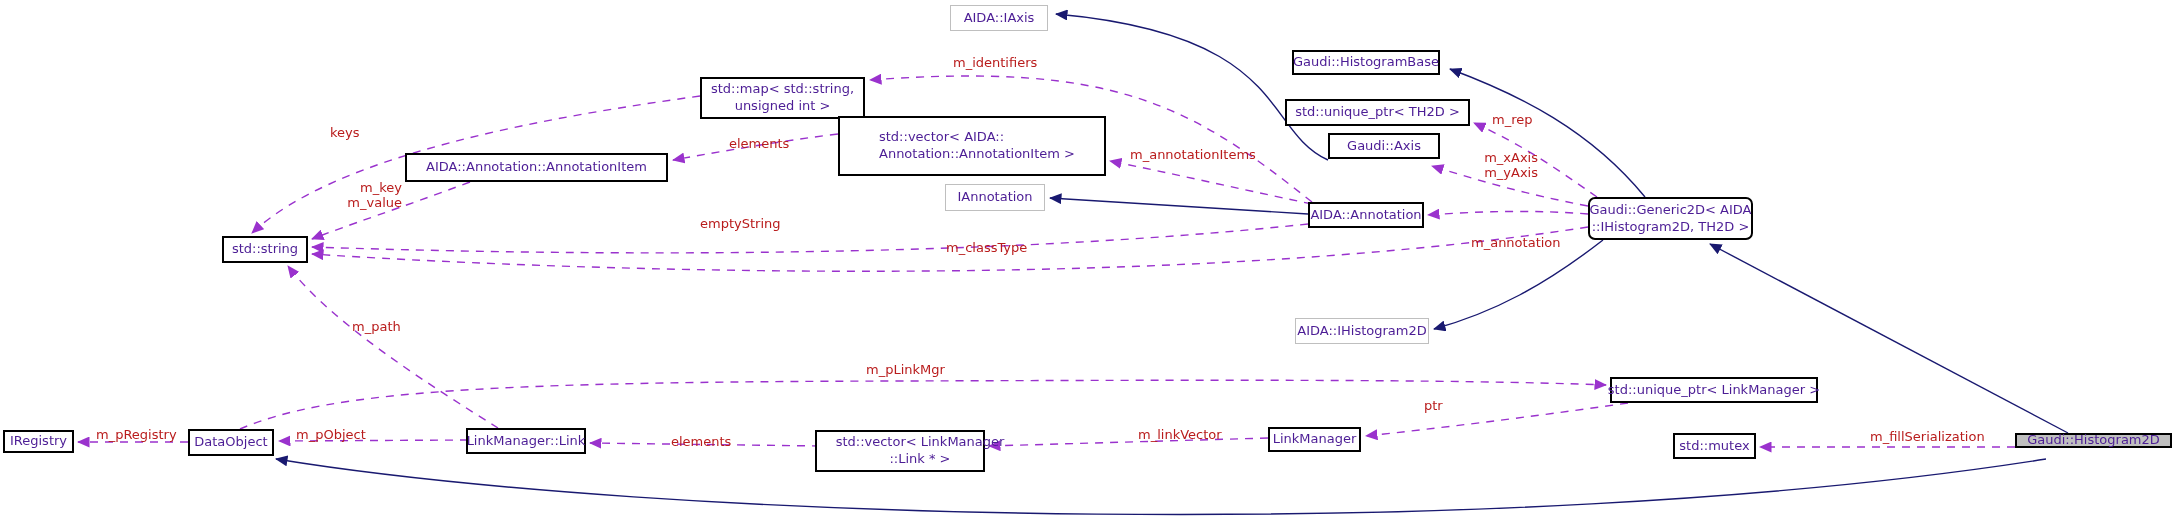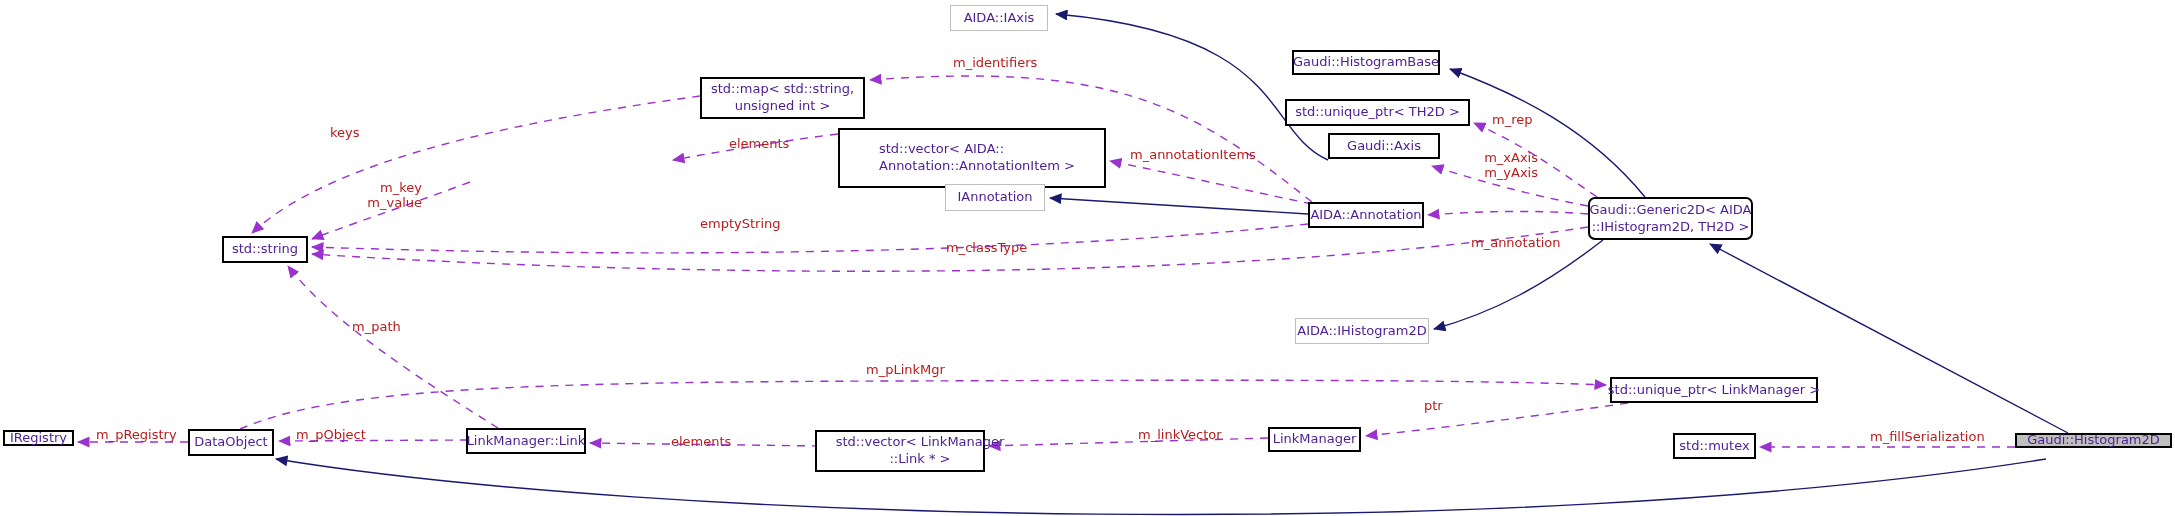--- a/index.html
+++ b/index.html
@@ -98,25 +98,28 @@
 
   <div class="node bold" style="left:1328px;top:133px;width:112px;height:26px;">
     <span>Gaudi::Axis</span>
   </div>
 
   <div class="node bold" style="left:700px;top:77px;width:165px;height:42px;">
     <span>std::map&lt; std::string,</span>
     <span>unsigned int &gt;</span>
   </div>
 
-  <div class="node bold left-text" style="left:838px;top:128px;width:268px;height:60px;padding-left:39px;">
+  <div class="node bold left-text" style="left:838px;top:116px;width:268px;height:60px;padding-left:39px;">
     <span>std::vector&lt; AIDA::</span>
     <span>Annotation::AnnotationItem &gt;</span>
   </div>
 
+  <div class="node bold" style="left:405px;top:153px;width:263px;height:29px;">
+    <span>AIDA::Annotation::AnnotationItem</span>
+  </div>
 
   <div class="node external" style="left:945px;top:184px;width:100px;height:27px;">
     <span>IAnnotation</span>
   </div>
 
   <div class="node bold" style="left:1308px;top:202px;width:116px;height:26px;">
     <span>AIDA::Annotation</span>
   </div>
 
   <div class="node bold" style="left:1588px;top:197px;width:165px;height:43px;border-radius:7px;">
@@ -125,21 +128,21 @@
   </div>
 
   <div class="node bold" style="left:222px;top:236px;width:86px;height:27px;">
     <span>std::string</span>
   </div>
 
   <div class="node external" style="left:1295px;top:318px;width:134px;height:26px;">
     <span>AIDA::IHistogram2D</span>
   </div>
 
-  <div class="node bold" style="left:3px;top:430px;width:71px;height:16px;">
+  <div class="node bold" style="left:3px;top:430px;width:71px;height:23px;">
     <span>IRegistry</span>
   </div>
 
   <div class="node bold" style="left:188px;top:429px;width:86px;height:27px;">
     <span>DataObject</span>
   </div>
 
   <div class="node bold" style="left:466px;top:428px;width:120px;height:26px;">
     <span>LinkManager::Link</span>
   </div>
@@ -162,21 +165,21 @@
   </div>
 
   <div class="node focus" style="left:2015px;top:433px;width:157px;height:15px;">
     <span>Gaudi::Histogram2D</span>
   </div>
 
   <div class="edge-label" style="left:953px;top:55px;">m_identifiers</div>
   <div class="edge-label" style="left:330px;top:125px;">keys</div>
   <div class="edge-label" style="left:729px;top:136px;">elements</div>
 
-  <div class="edge-label" style="left:338px;top:180px;width:64px;margin-left:20px;">
+  <div class="edge-label" style="left:338px;top:180px;width:64px;">
     <div>m_key</div>
     <div>m_value</div>
   </div>
 
   <div class="edge-label" style="left:1130px;top:147px;">m_annotationItems</div>
   <div class="edge-label" style="left:700px;top:216px;">emptyString</div>
   <div class="edge-label" style="left:946px;top:240px;">m_classType</div>
   <div class="edge-label" style="left:1471px;top:199px;margin-top:36px;">m_annotation</div>
 
   <div class="edge-label" style="left:1480px;top:150px;width:58px;">

